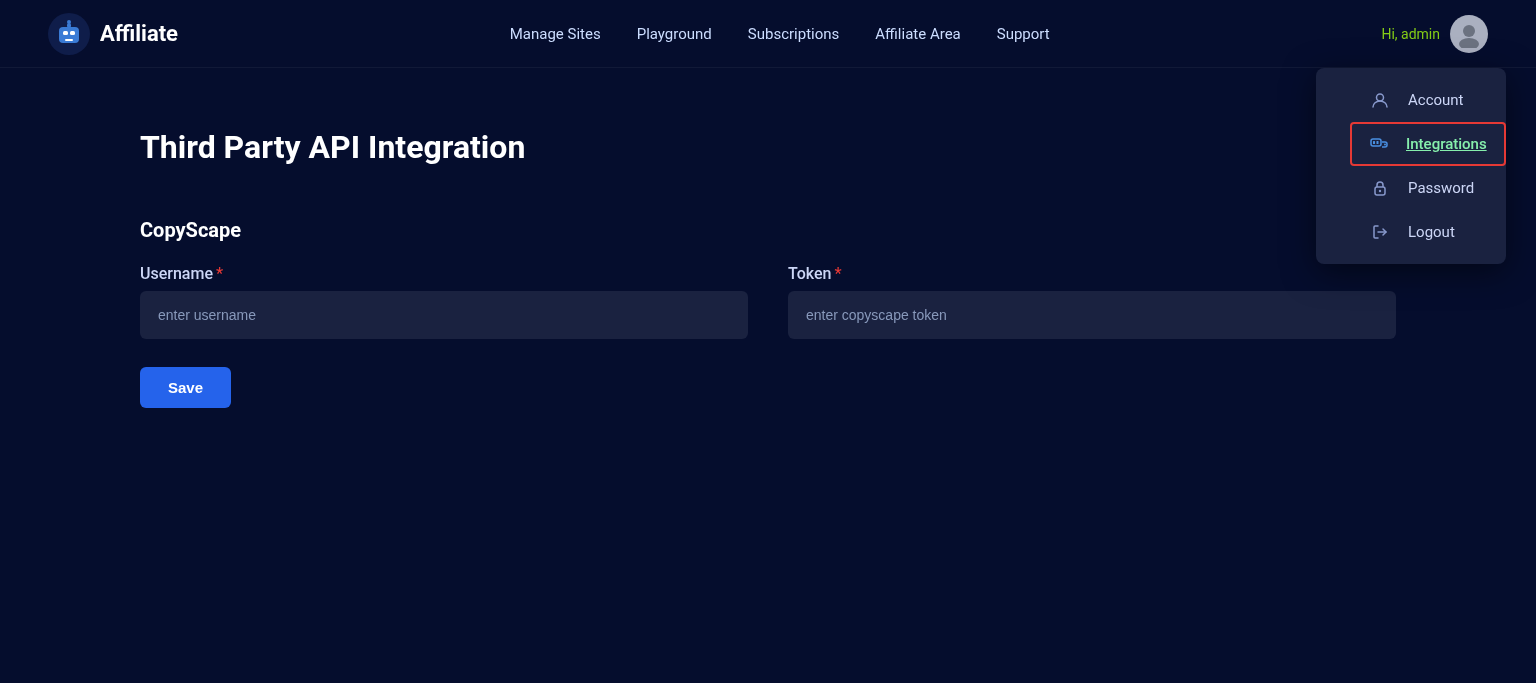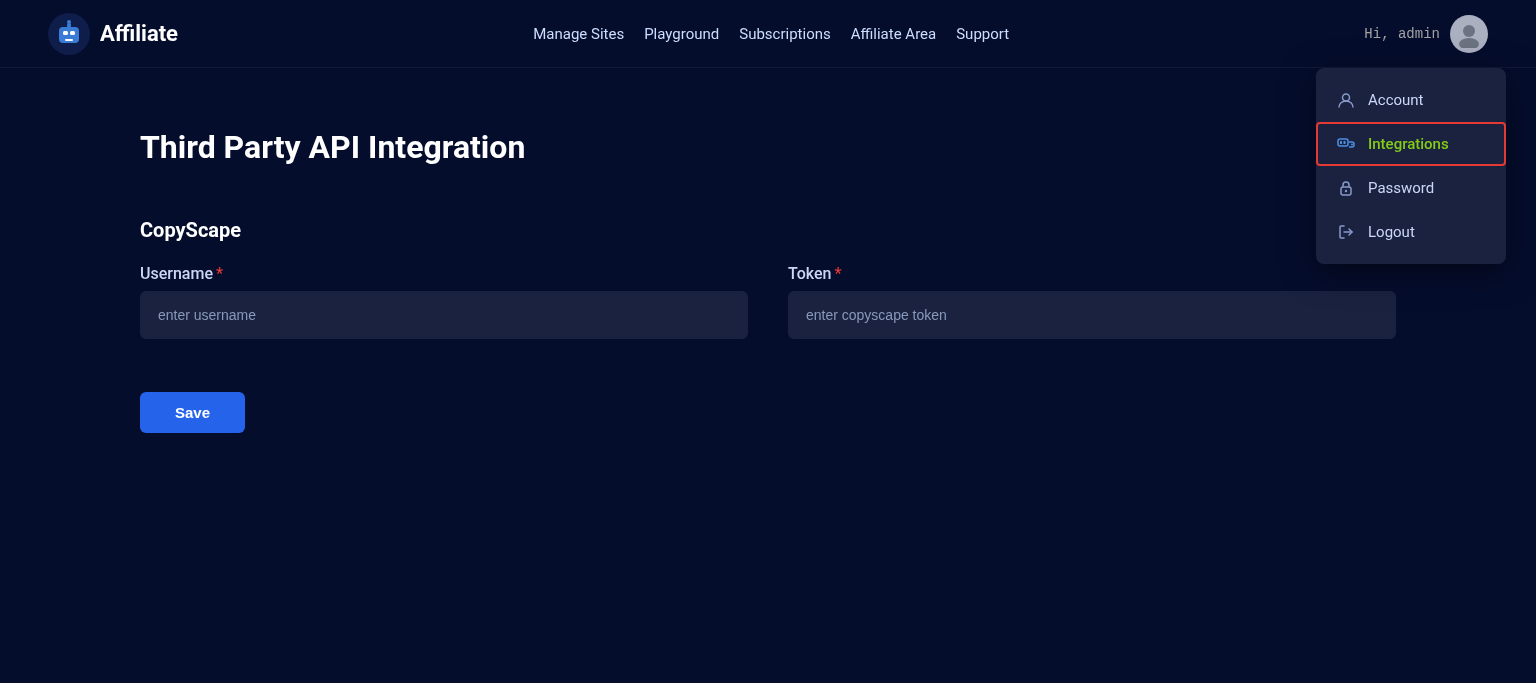--- a/index.html
+++ b/index.html
@@ -42,43 +42,42 @@
 
     .logo-text {
       font-size: 22px;
       font-weight: 700;
       color: #ffffff;
     }
 
     nav {
       display: flex;
       align-items: center;
-      gap: 20px;
+      gap: 36px;
     }
 
     nav a {
       text-decoration: none;
       color: #ccddff;
       font-size: 15px;
       font-weight: 400;
       cursor: pointer;
     }
 
     .user-area {
       display: flex;
       align-items: center;
       gap: 10px;
       cursor: pointer;
       position: relative;
     }
 
     .user-greeting {
       font-size: 14px;
-      color: #a3a3a3;
-      font-family: Liberation Mono, monospace;
+      color: #84cc16;
     }
 
     .user-avatar {
       width: 38px;
       height: 38px;
       border-radius: 50%;
       background: #aab0c0;
       display: flex;
       align-items: center;
       justify-content: center;
@@ -94,26 +93,27 @@
       background: #1a2240;
       border-radius: 8px;
       padding: 10px 0;
       z-index: 100;
       box-shadow: 0 8px 32px rgba(0,0,0,0.5);
     }
 
     .dropdown-item {
       display: flex;
       align-items: center;
-      gap: 12px;
+      gap: 18px;
       padding: 12px 20px;
       cursor: pointer;
       font-size: 15px;
       color: #ccd6f6;
       transition: background 0.15s;
+      margin-left: 34px;
     }
 
     .dropdown-item.active {
       outline: 2px solid #e53935;
       outline-offset: -2px;
       border-radius: 4px;
     }
 
     .dropdown-item-icon {
       width: 20px;
@@ -181,25 +181,25 @@
 
     .form-input::placeholder {
       color: #8899bb;
     }
 
     .save-button {
       background: #2563eb;
       color: #ffffff;
       border: none;
       border-radius: 6px;
-      padding: 12px 35px;
+      padding: 12px 28px;
       font-size: 15px;
       font-weight: 600;
       cursor: pointer;
-      margin-top: 25px;
+      margin-top: 0;
     }
   </style>
 </head>
 <body>
 
 <header>
   <div class="logo-area">
 
     <svg class="logo-icon" viewBox="0 0 42 42" fill="none" xmlns="http://www.w3.org/2000/svg">
       <circle cx="21" cy="21" r="21" fill="#0f1d4a"></circle>
@@ -248,21 +248,21 @@
   <div class="dropdown-item active">
     <span class="dropdown-item-icon">
       <svg width="18" height="18" viewBox="0 0 18 18" fill="none">
         <rect x="1" y="4" width="10" height="7" rx="2" stroke="#4a90e2" stroke-width="1.5"></rect>
         <rect x="3" y="6" width="2" height="3" rx="0.5" fill="#4a90e2"></rect>
         <rect x="6.5" y="6" width="2" height="3" rx="0.5" fill="#4a90e2"></rect>
         <path d="M12 7h3a2 2 0 012 2v1a2 2 0 01-2 2h-3" stroke="#4a90e2" stroke-width="1.5"></path>
         <circle cx="15" cy="9.5" r="1" fill="#4a90e2"></circle>
       </svg>
     </span>
-    <span style="color:#84cc16;font-weight:500;">Integrations</span>
+    <span style="color:#86efac;font-weight:500;text-decoration:underline;">Integrations</span>
   </div>
 
   <div class="dropdown-item">
     <span class="dropdown-item-icon">
       <svg width="18" height="18" viewBox="0 0 18 18" fill="none">
         <rect x="4" y="8" width="10" height="8" rx="2" stroke="#8899cc" stroke-width="1.5"></rect>
         <path d="M6 8V6a3 3 0 016 0v2" stroke="#8899cc" stroke-width="1.5"></path>
         <circle cx="9" cy="12" r="1.2" fill="#8899cc"></circle>
       </svg>
     </span>

